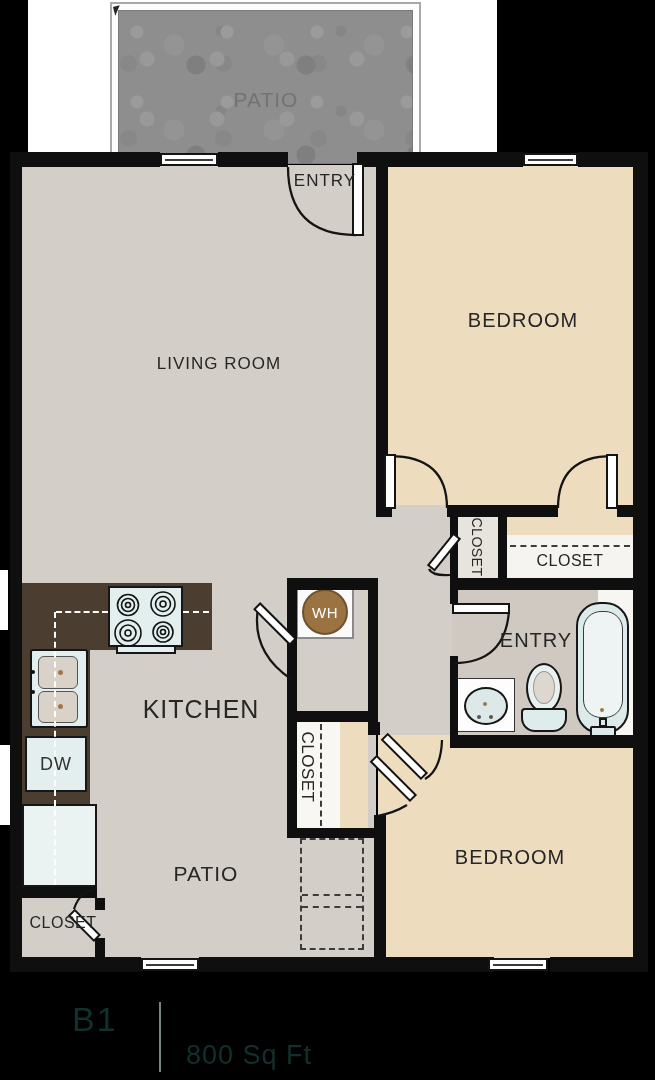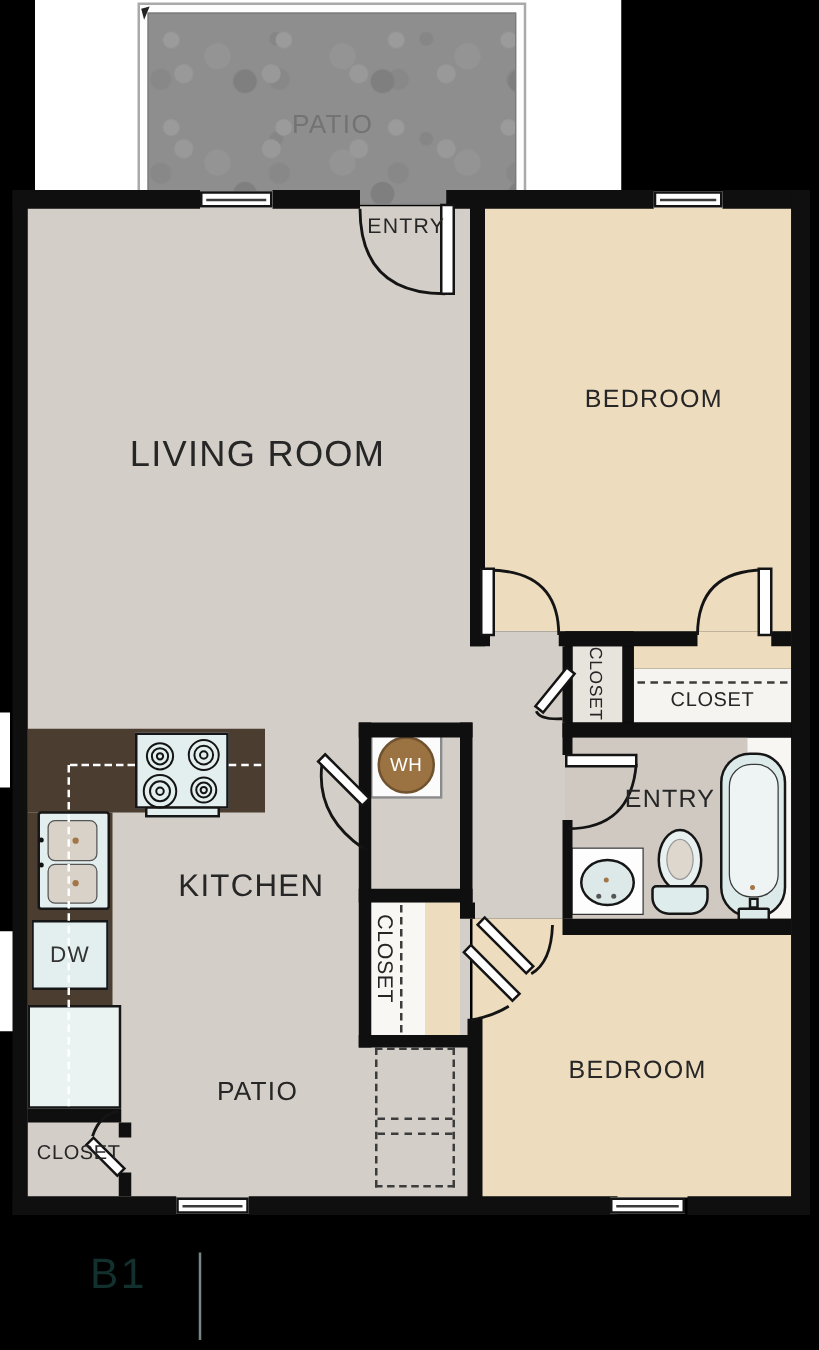--- a/index.html
+++ b/index.html
@@ -181,30 +181,31 @@
         <circle cx="128" cy="633" r="8"></circle>
         <circle cx="128" cy="633" r="3"></circle>
       <circle cx="163" cy="632" r="10"></circle>
         <circle cx="163" cy="632" r="6"></circle>
         <circle cx="163" cy="632" r="2.5"></circle>
     </g>
   </svg>
 
   <div class="lbl" style="left:266px;top:100px;font-size:21px;color:#737373;">PATIO</div>
   <div class="lbl" style="left:325px;top:181px;font-size:17px;">ENTRY</div>
-  <div class="lbl" style="left:206px;top:364px;font-size:29px;">LIVING ROOM</div>
+  <div class="lbl" style="left:219px;top:364px;font-size:17px;">LIVING ROOM</div>
   <div class="lbl" style="left:523px;top:320px;font-size:20px;">BEDROOM</div>
   <div class="lbl" style="left:201px;top:709px;font-size:25px;">KITCHEN</div>
   <div class="lbl" style="left:536px;top:640px;font-size:20px;">ENTRY</div>
   <div class="lbl" style="left:206px;top:874px;font-size:21px;">PATIO</div>
   <div class="lbl" style="left:510px;top:857px;font-size:20px;">BEDROOM</div>
   <div class="lbl" style="left:63px;top:923px;font-size:16px;letter-spacing:0.5px;">CLOSET</div>
   <div class="lbl" style="left:570px;top:561px;font-size:16px;letter-spacing:0.5px;">CLOSET</div>
   <div class="vlbl" style="left:477px;top:547px;font-size:14px;letter-spacing:0.5px;">CLOSET</div>
   <div class="vlbl" style="left:307px;top:767px;font-size:17px;letter-spacing:0.5px;">CLOSET</div>
   <div class="lbl" style="left:56px;top:764px;font-size:18px;color:#333;">DW</div>
   <div class="lbl" style="left:325px;top:612px;font-size:15px;color:#fff;letter-spacing:0.5px;">WH</div>
 
   <div class="ftr" style="left:72px;top:1000px;font-size:34px;letter-spacing:2px;color:#12302d;">B1</div>
   <div class="abs" style="left:159px;top:1002px;width:2px;height:70px;background:#768686;"></div>
+  <div class="ftr" style="left:186px;top:1040px;font-size:27px;letter-spacing:1px;color:#12302d;">800 Sq Ft</div>
   <div class="ftr" style="left:8px;top:1088px;font-size:27px;color:#fde047;">MidTN Volunteer Properties, LLC</div>
 
 </div>
 
 </body></html>

